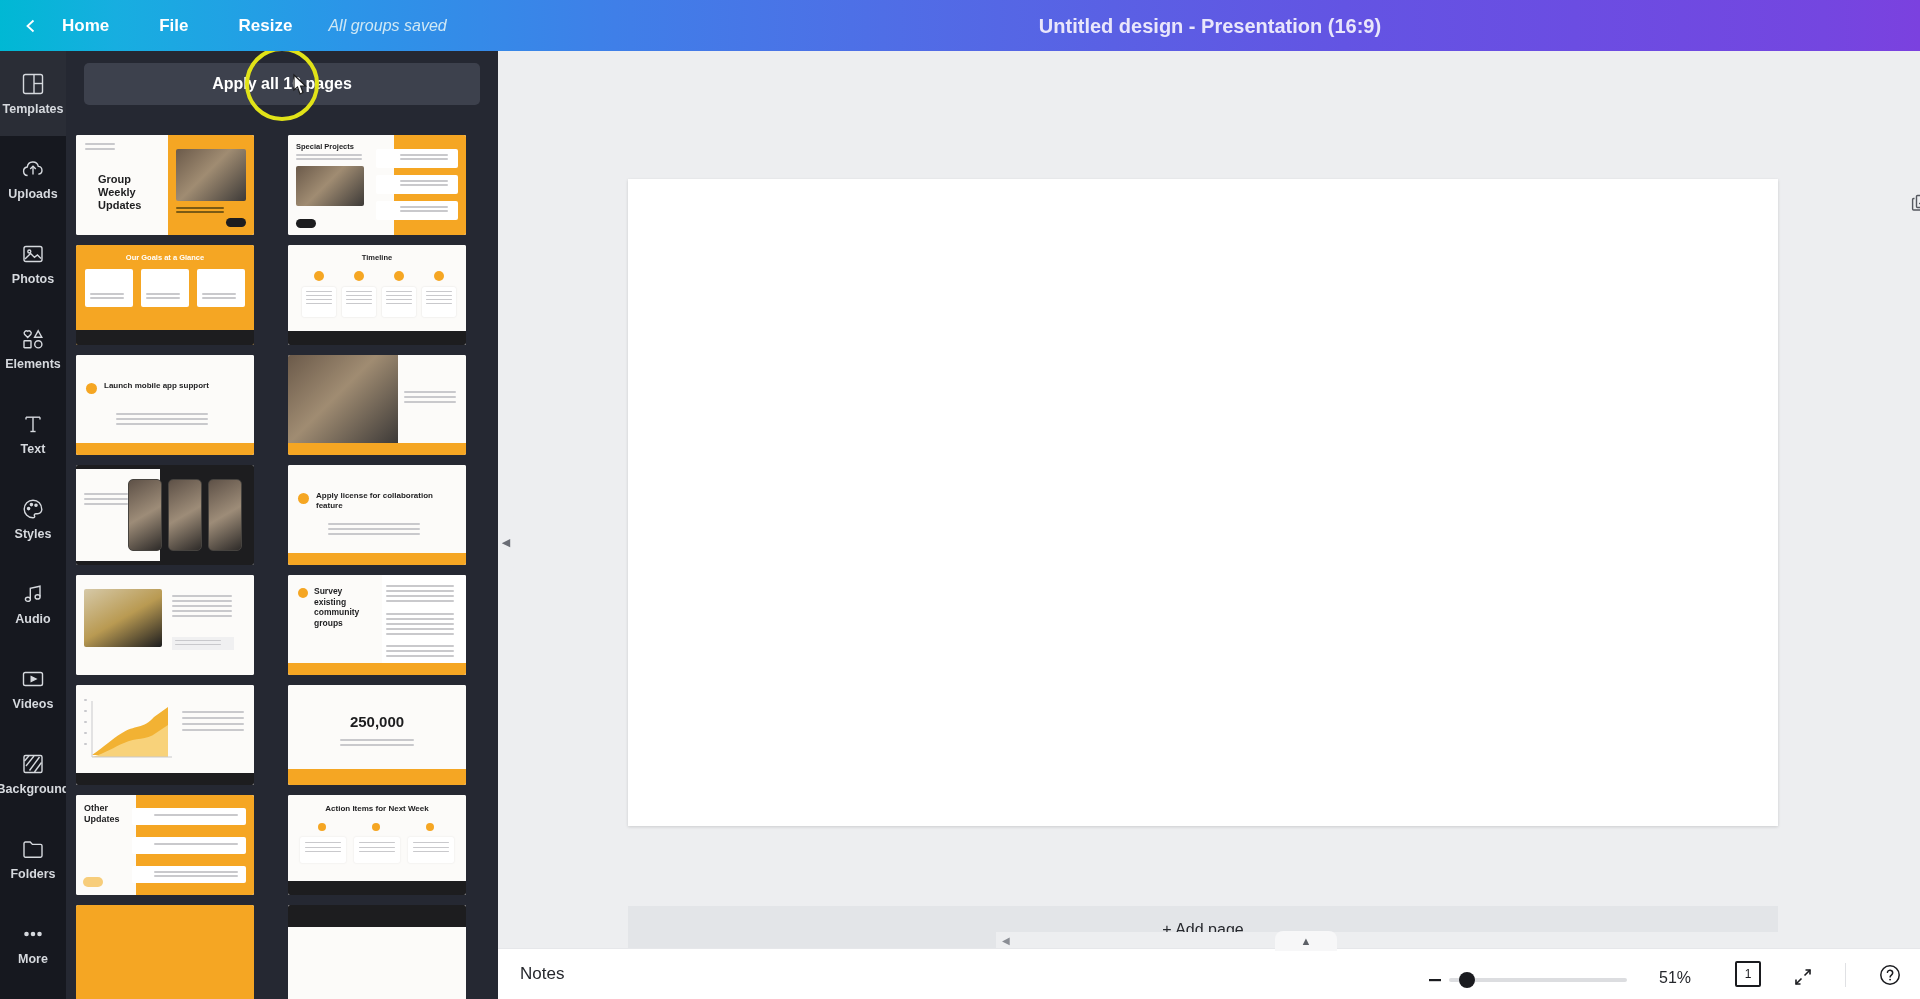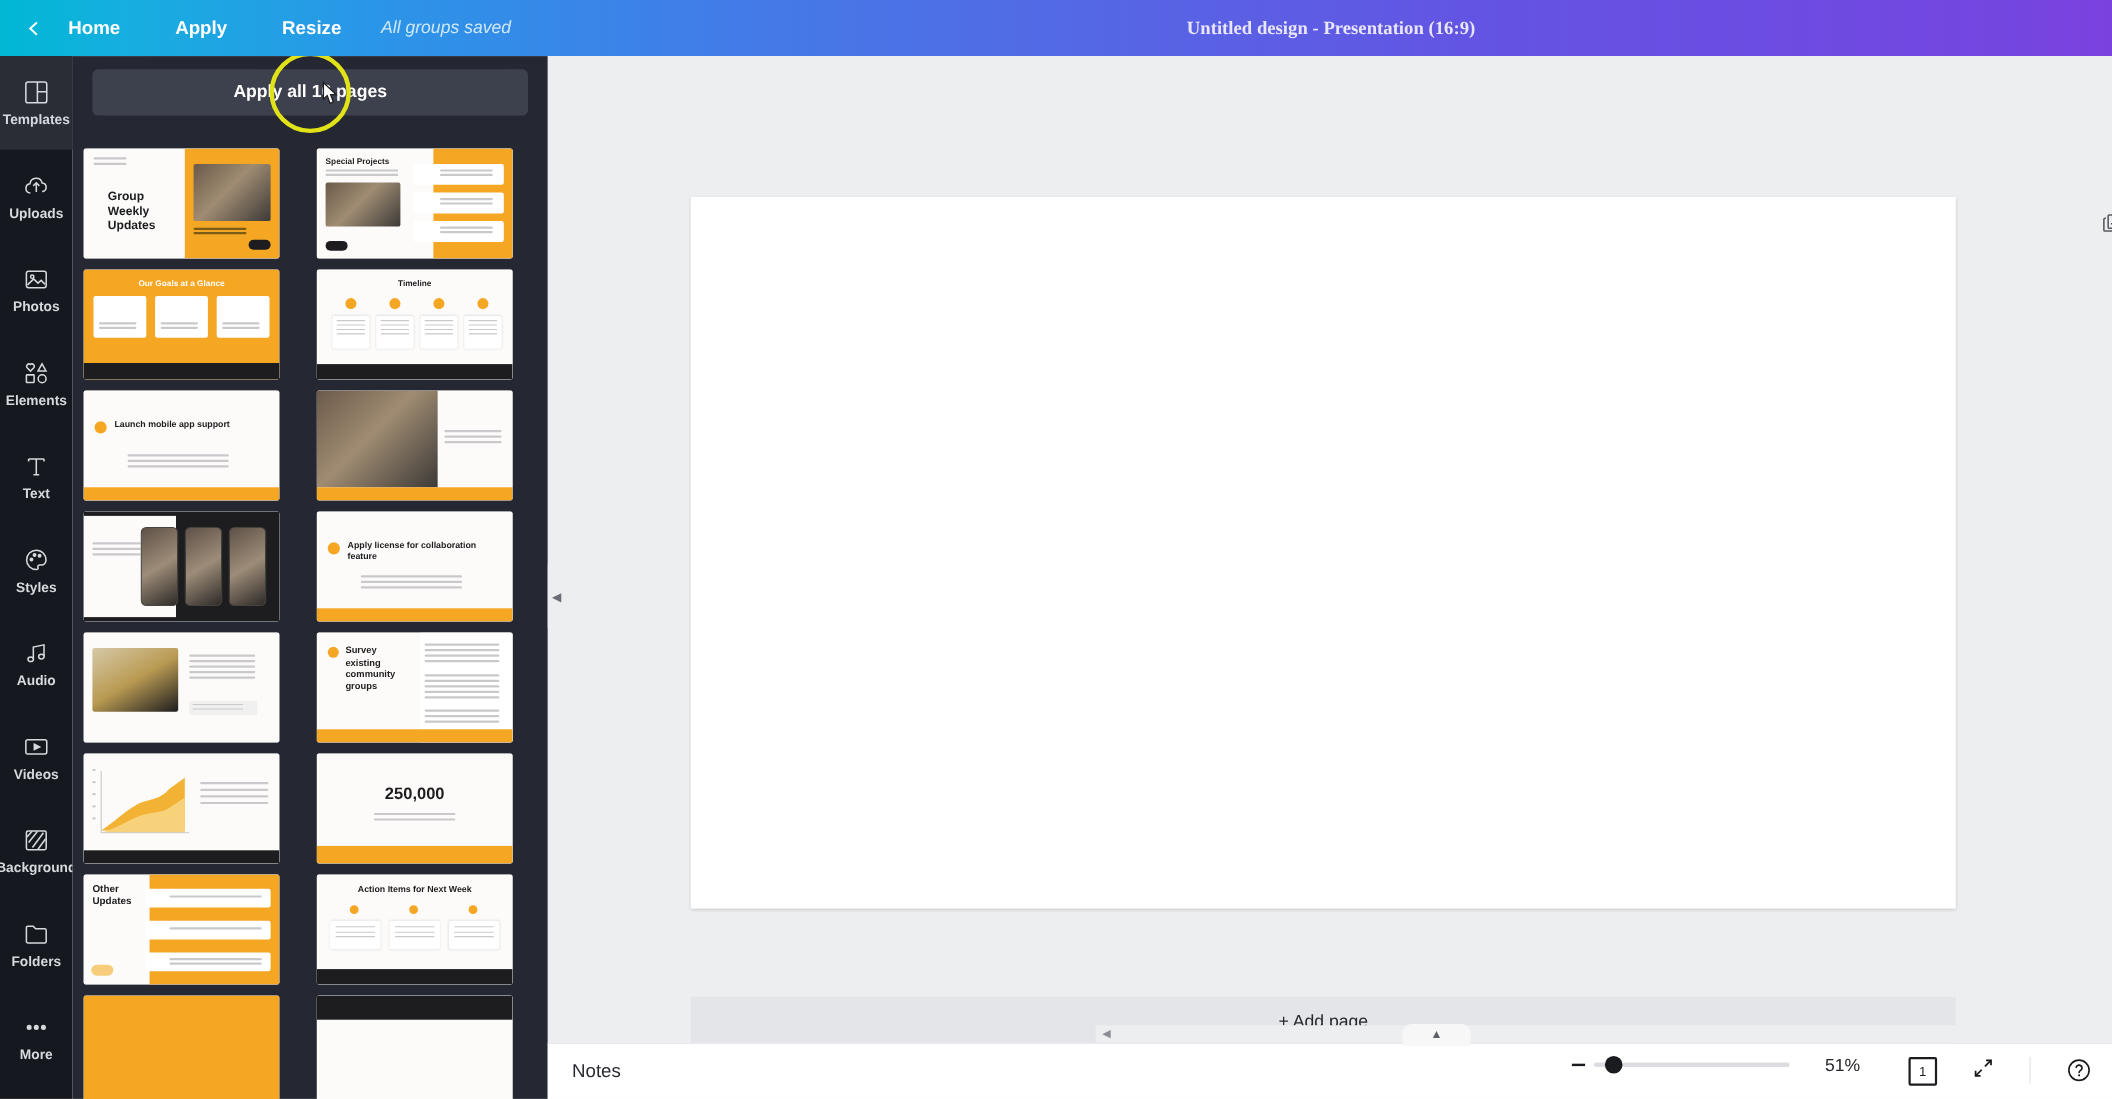--- a/index.html
+++ b/index.html
@@ -28,21 +28,21 @@
     padding: 7px 14px; margin-right: 22px; border-radius: 4px;
     cursor: pointer; white-space: nowrap;
   }
   .tb-status {
     color: #cfe8f5; font-size: 16px; font-style: italic;
     font-weight: normal; white-space: nowrap;
   }
   #tb-title {
     position: absolute; left: 50%; top: 50%;
     transform: translate(-50%, -50%); margin-left: 250px;
-    color: #e9e6fb; font-size: 17px; font-weight: bold; white-space: nowrap; font-family: Liberation Serif, serif;
+    color: #e9e6fb; font-size: 20px; font-weight: bold; white-space: nowrap;
   }
   #tb-right {
     position: absolute; right: 10px; top: 0; height: 51px;
     display: flex; align-items: center; gap: 8px;
   }
   .btn-share {
     color: #ffffff; font-size: 16px; font-weight: bold;
     background: rgba(255,255,255,0.14);
     padding: 10px 24px; border-radius: 5px; cursor: pointer;
   }
@@ -159,21 +159,21 @@
   #bottombar {
     position: absolute; left: 498px; bottom: 0; width: 1422px; height: 51px;
     background: #ffffff; border-top: 1px solid #e6e7ea;
     display: flex; align-items: center;
   }
   #notes-label {
     margin-left: 22px; color: #26282d; font-size: 17px; cursor: pointer;
   }
   #bb-right {
     margin-left: auto; margin-right: 18px;
-    display: flex; align-items: flex-start; gap: 32px;
+    display: flex; align-items: flex-end; gap: 32px;
   }
   #zoom-slider {
     display: flex; align-items: center; gap: 7px; cursor: pointer;
   }
   .slider-track {
     width: 178px; height: 4px; background: #dcdde0; border-radius: 2px;
     position: relative;
   }
   .slider-knob {
     position: absolute; left: 10px; top: -6px;
@@ -204,21 +204,21 @@
 </head>
 <body>
 
 <div id="topbar">
   <div class="tb-back">
     <svg width="16" height="16" viewBox="0 0 16 16" fill="none" stroke="#fff" stroke-width="1.8">
       <path d="M10.5 2.5 L4.5 8 L10.5 13.5"></path>
     </svg>
   </div>
   <div class="tb-item">Home</div>
-  <div class="tb-item">Apply</div>
+  <div class="tb-item">File</div>
   <div class="tb-item">Resize</div>
   <div class="tb-status">All groups saved</div>
 
   <div id="tb-title">Untitled design - Presentation (16:9)</div>
 
 </div>
 
 <div id="rail">
     <div class="rail-item active">
       <svg width="24" height="24" viewBox="0 0 24 24" fill="none" stroke="currentColor" stroke-width="1.4">

